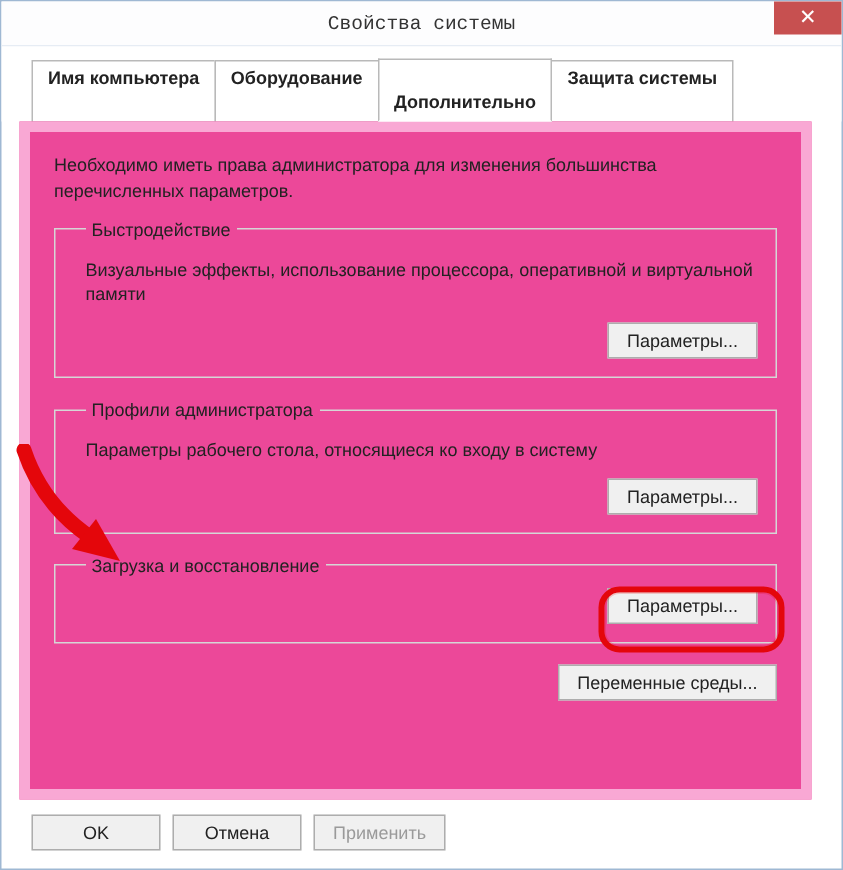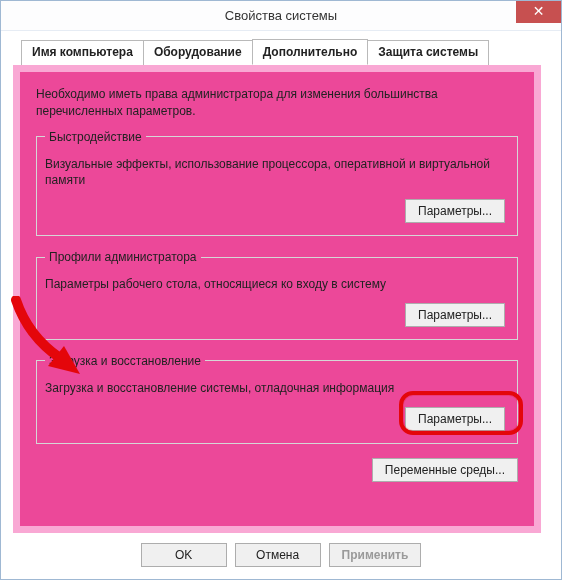--- a/index.html
+++ b/index.html
@@ -26,20 +26,21 @@
     background: #fdfdfe;
     display: flex;
     align-items: center;
     justify-content: center;
     position: relative;
     border-bottom: 1px solid #e6ecf4;
   }
   .titlebar-text {
     font-size: 13px;
     color: #333;
+    font-family: Liberation Mono, monospace;
   }
   .close-btn {
     position: absolute;
     right: 0;
     top: 0;
     width: 45px;
     height: 22px;
     background: #c75050;
     color: #fff;
     font-size: 14px;
@@ -64,41 +65,41 @@
     cursor: pointer;
     position: relative;
     margin-right: -1px;
     top: 1px;
     font-weight: bold;
   }
   .tab.active {
     border-bottom: 1px solid #fff;
     z-index: 2;
     top: 0;
-    padding-top: 5px;
+    padding-top: 21px;
     padding-bottom: 5px;
   }
   .tab-content {
     margin: 0 20px 0 12px;
     border: 7px solid #f9a8d4;
     padding: 14px 16px 14px 16px;
     flex: 1 1 auto;
     position: relative;
     background:#ec4899;
   }
   .intro-text {
     font-size: 12px;
     color: #222;
     line-height: 1.4;
     margin-bottom: 10px;
   }
   fieldset.group {
     border: 1px solid #d6d6d6;
     margin: 0 0 14px 0;
-    padding: 8px 12px 12px 8px;
+    padding: 8px 12px 12px 20px;
     position: relative;
   }
   fieldset.group legend {
     font-size: 12px;
     color: #222;
     padding: 0 4px;
   }
   .group-desc {
     font-size: 12px;
     color: #222;
@@ -116,30 +117,29 @@
     font-size: 12px;
     color: #222;
     background: #f0f0f0;
     border: 1px solid #adadad;
     padding: 0 12px;
     cursor: pointer;
   }
   button.winbtn:disabled {
     color: #9a9a9a;
     cursor: default;
-    font-weight: bold;
   }
   .envvars-row {
     display: flex;
     justify-content: flex-end;
     margin-top: 4px;
   }
   .dialog-buttons {
     display: flex;
-    justify-content: center;
+    justify-content: flex-start;
     gap: 8px;
     padding: 10px 20px 12px 20px;
   }
   .dialog-buttons button.winbtn { min-width: 86px; }
   
   .anno-arrow {
     position: absolute;
     left: 8px;
     top: 296px;
     width: 80px;
@@ -189,21 +189,20 @@
     <fieldset class="group">
       <legend>Профили администратора</legend>
       <div class="group-desc">Параметры рабочего стола, относящиеся ко входу в систему</div>
       <div class="btn-row">
         <button class="winbtn">Параметры...</button>
       </div>
     </fieldset>
 
     <fieldset class="group" id="startup-group">
       <legend>Загрузка и восстановление</legend>
-      <div class="group-desc">Загрузка и восстановление системы, отладочная информация</div>
       <div class="btn-row">
         <button class="winbtn" id="startup-btn">Параметры...</button>
       </div>
     </fieldset>
 
     <div class="envvars-row">
       <button class="winbtn" style="min-width:140px">Переменные среды...</button>
     </div>
 
   </div>

